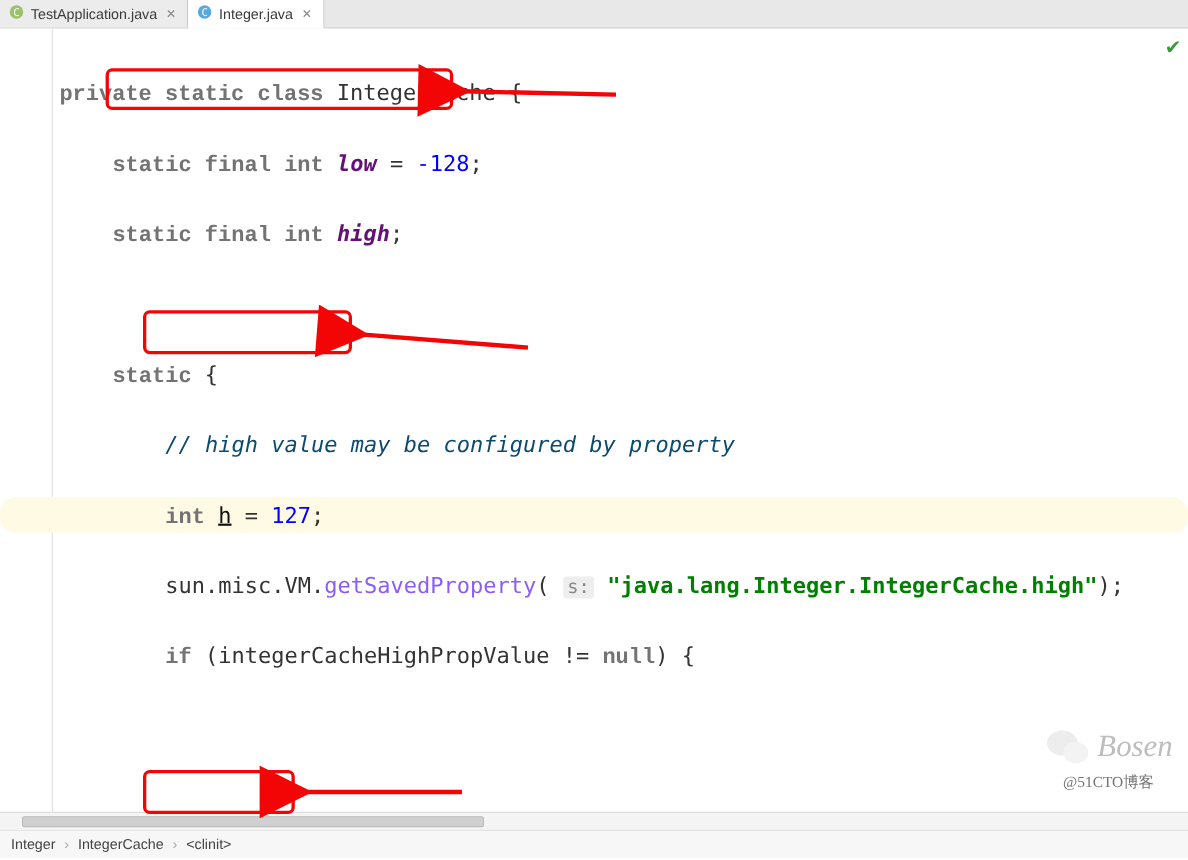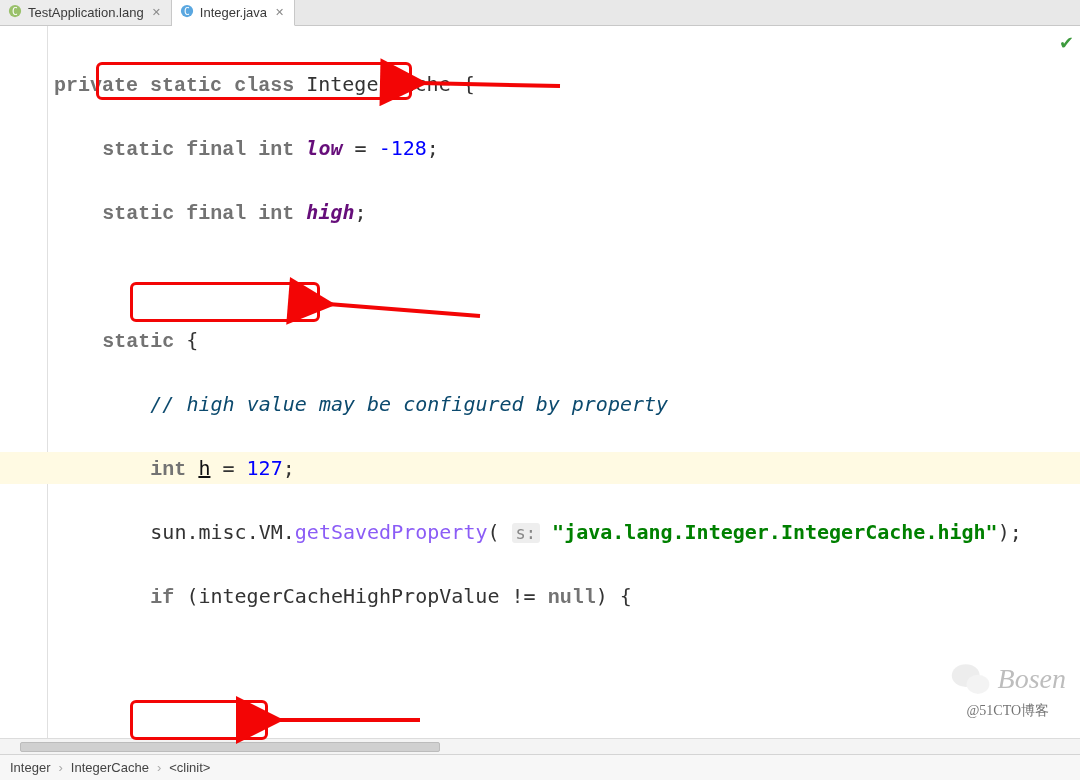--- a/index.html
+++ b/index.html
@@ -55,21 +55,21 @@
   .code {
     position: absolute; left:0; top:0; right:0;
     padding: 10px 0 0 54px;
     font-family: "Consolas","Menlo","DejaVu Sans Mono",monospace;
     font-size: 20px;
     line-height: 32px;
     white-space: pre;
     color: #333;
   }
   .code .line { display:block; height:32px; }
-  .hl-line { background: #fffae3; margin-left:-54px; padding-left:54px; }
+  .hl-line { background: #fffae3; margin-left:-54px; padding-left:54px;border-radius:14px; }
   
   .kw   { color:#737373; font-weight:bold;font-family:Liberation Mono, monospace; }
   .fld  { color:#660e7a; font-style:italic; font-weight:bold; } 
   .var  { color:#111; text-decoration: underline; }
   .num  { color:#0000ff; }
   .str  { color:#008000; font-weight:bold; }
   .cmt  { color:#0c4a6e; font-style:italic; }
   .smeth{ color:#8b5cf6; }
   .hint { background:#eeeeee; color:#888; font-size:17px; padding:0 4px; border-radius:3px; font-family:inherit; font-style:normal;}
   
@@ -123,21 +123,21 @@
 <body>
 
 <div class="tabbar">
   <div class="tab">
     <span>
       <svg viewBox="0 0 16 16">
           <circle cx="8" cy="8" r="7" fill="#9ac16b"></circle>
           <text x="8" y="12" text-anchor="middle" font-size="11" fill="#fff" font-family="monospace">C</text>
         </svg>
     </span>
-    <span>TestApplication.lang</span>
+    <span>TestApplication.java</span>
     <span class="close">✕</span>
   </div>
   <div class="tab active">
     <span>
       <svg viewBox="0 0 16 16">
           <circle cx="8" cy="8" r="7" fill="#5aa7e0"></circle>
           <text x="8" y="12" text-anchor="middle" font-size="11" fill="#fff" font-family="monospace">C</text>
         </svg>
     </span>
     <span>Integer.java</span>

